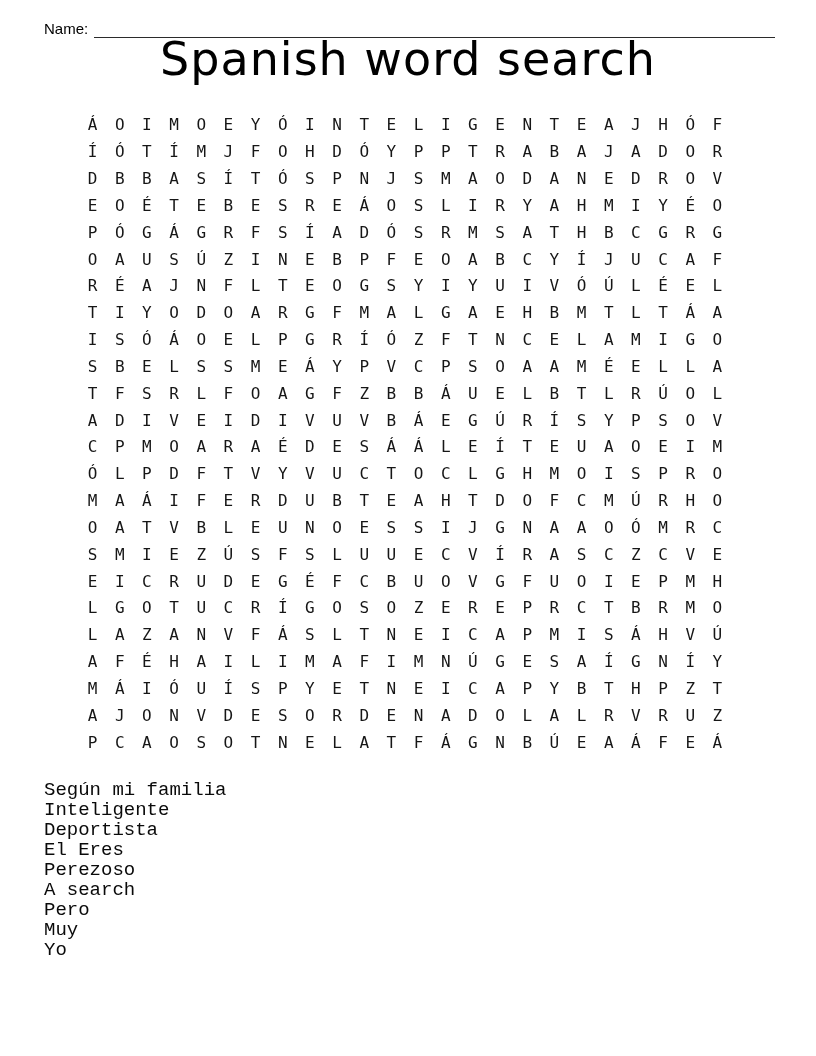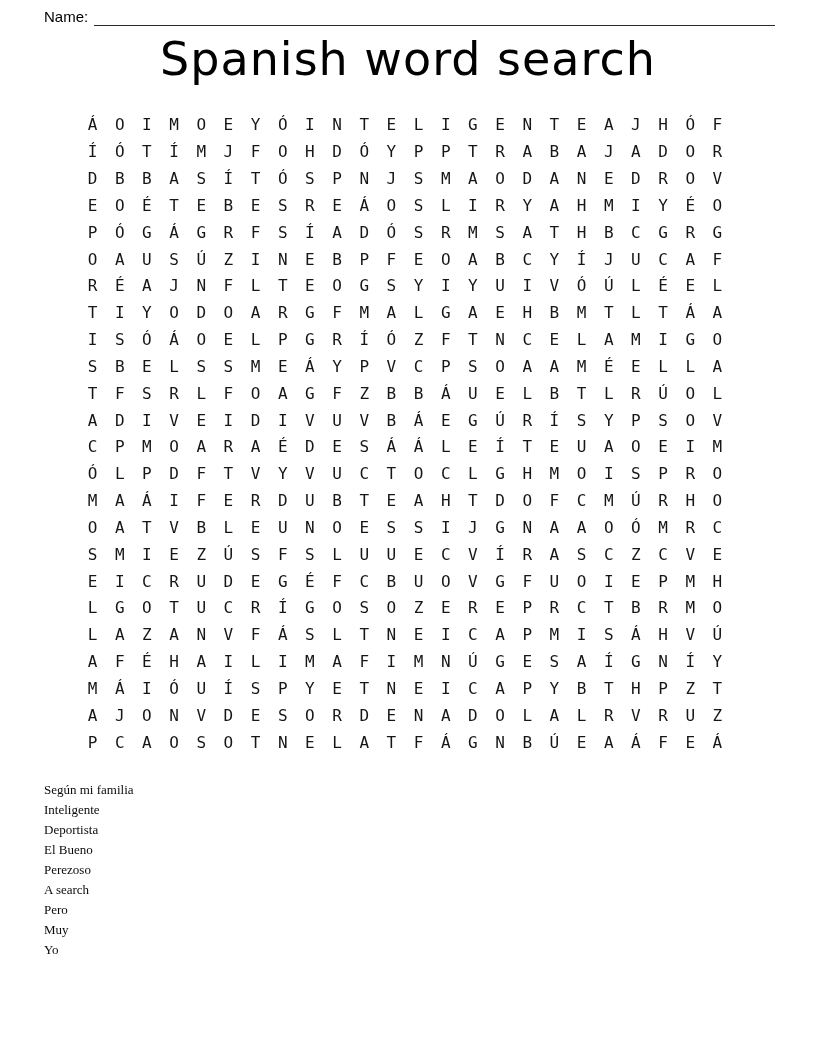--- a/index.html
+++ b/index.html
@@ -6,21 +6,21 @@
   html, body { background: #ffffff; }
   body {
     width: 816px; height: 1056px;
     position: relative;
     font-family: "DejaVu Sans", sans-serif;
     color: #000000;
     overflow: hidden;
   }
   .name-row {
     position: absolute;
-    left: 44px; top: 8px;
+    left: 44px; top: 20px;
     width: 731px;
     display: flex;
     align-items: flex-end;
   }
   .name-label {
     font-family: "Liberation Sans", sans-serif;
     font-size: 15px;
     color: #000;
     white-space: nowrap;
     padding-right: 6px;
@@ -70,22 +70,22 @@
     display: flex;
     flex-direction: row;
   }
   .word-col { display: block; }
   .word-col-1 { width: 146px; }
   .word-col-2 { width: 146px; }
   .word-col-3 { width: 146px; }
   .word-col-4 { width: 142px; }
   .word-col-5 { width: 160px; }
   .word-item {
-    font-family: Liberation Serif, serif;
-    font-size: 13px;
+    font-family: Liberation Mono, monospace;
+    font-size: 19px;
     line-height: 20px;
     color: #0a0a0a;
     white-space: nowrap;
   }
 </style>
 </head>
 <body>
 
 <div class="name-row">
   <span class="name-label">Name:</span>
@@ -719,20 +719,20 @@
       <span class="grid-cell">E</span>
       <span class="grid-cell">Á</span>
     </div>
   </div>
 
 <div class="word-bank" id="word-bank">
     <div class="word-col word-col-1">
       <div class="word-item">Según mi familia</div>
       <div class="word-item">Inteligente</div>
       <div class="word-item">Deportista</div>
-      <div class="word-item">El Bueno</div>
+      <div class="word-item">El Eres</div>
       <div class="word-item">Perezoso</div>
       <div class="word-item">A search</div>
       <div class="word-item">Pero</div>
       <div class="word-item">Muy</div>
       <div class="word-item">Yo</div>
     </div>
   </div>
 
 </body></html>

